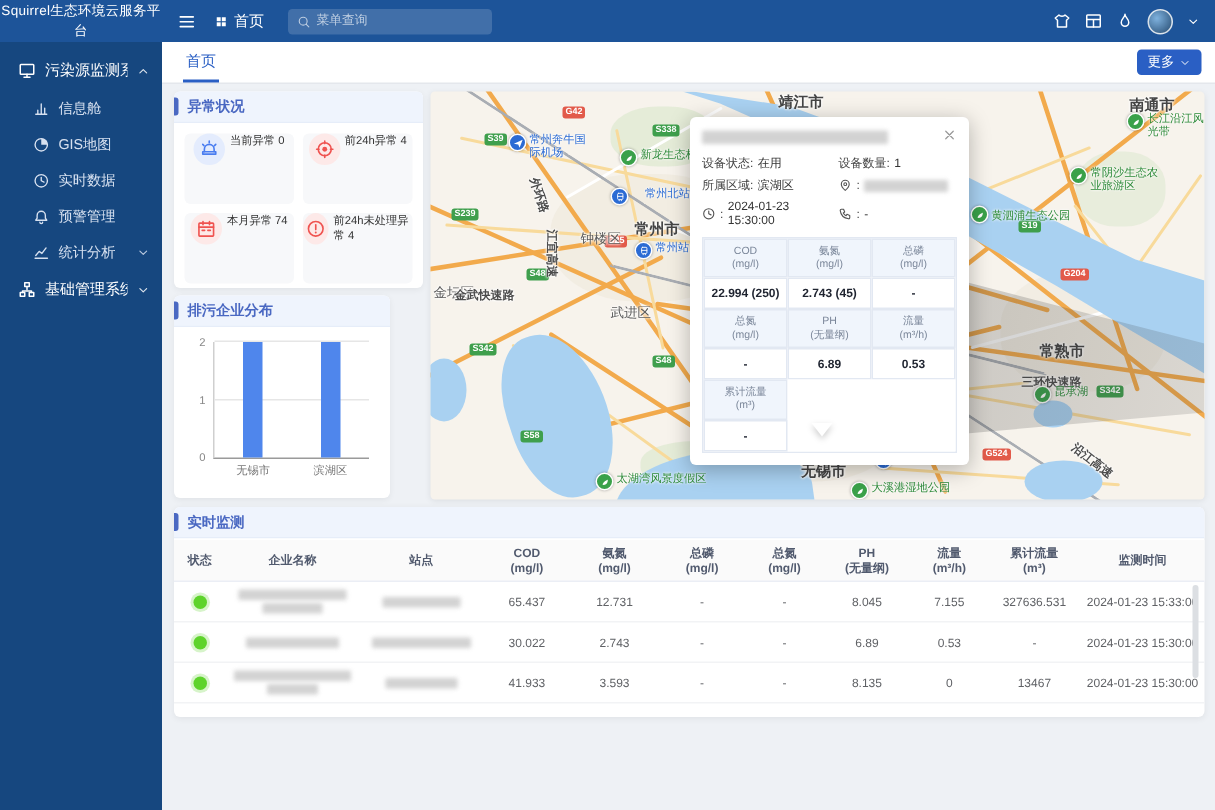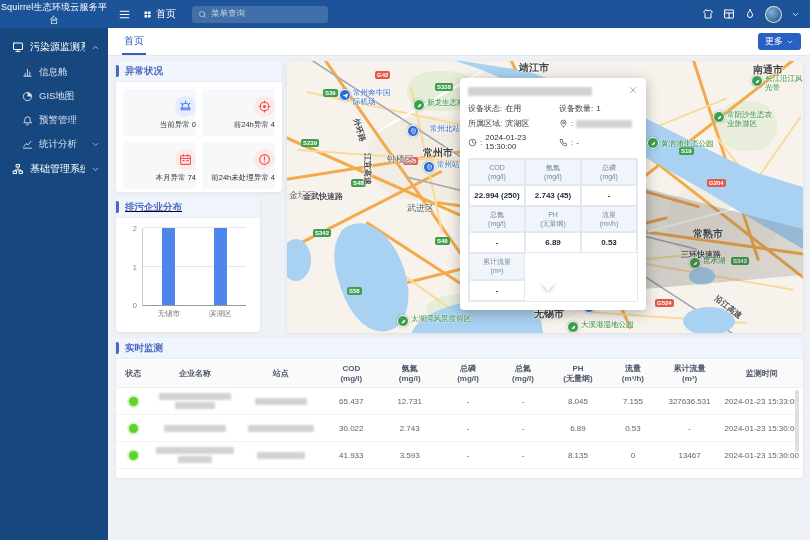--- a/index.html
+++ b/index.html
@@ -29,25 +29,25 @@
   .tabbar{position:absolute;left:108px;top:28px;width:702px;height:27px;background:#fff;border-bottom:1px solid #e4e7ec;z-index:20;display:flex;align-items:center;}
   .tab{margin-left:14px;height:100%;display:flex;align-items:center;font-size:10px;color:#2a5fc4;border-bottom:2px solid #2a5fc4;box-sizing:border-box;padding:0 2px;cursor:pointer;}
   .morebtn{margin-left:auto;margin-right:9px;height:17px;background:#2a5fc4;color:#fff;border:none;border-radius:3px;
     font-size:9px;display:flex;align-items:center;gap:3px;padding:0 7px;cursor:pointer;font-family:inherit;}
   
   .panel{position:absolute;background:#fff;border-radius:4px;box-shadow:0 1px 4px rgba(0,0,0,.06);box-sizing:border-box;}
   .phead{height:20px;display:flex;align-items:center;background:#eff4fd;border-radius:4px 4px 0 0;border-bottom:1px solid #e6edf9;}
   .phead::before{content:"";width:3px;height:12px;background:#4a68c2;margin:0 6px 0 0;border-radius:0 2px 2px 0;}
   .ptitle{font-size:9.5px;color:#4a68c2;font-weight:bold;}
   #panel-abnormal{left:116px;top:61px;width:166px;height:131px;}
-  #panel-chart{left:116px;top:197px;width:144px;height:135px;text-decoration:underline;}
+  #panel-chart{left:116px;top:197px;width:144px;height:135px;}
   #panel-table{left:116px;top:338px;width:687px;height:140px;}
   
   .cardgrid{display:grid;grid-template-columns:1fr 1fr;gap:6px;padding:7px;}
-  .card{background:#f7f8fa;border-radius:4px;height:47px;display:flex;flex-direction:column;align-items:flex-end;justify-content:center;gap:3px;cursor:pointer;}
+  .card{background:#f7f8fa;border-radius:4px;height:47px;display:flex;flex-direction:row;align-items:flex-start;justify-content:center;gap:3px;cursor:pointer;}
   .cicon{width:21px;height:21px;border-radius:50%;display:flex;align-items:center;justify-content:center;}
   .cicon.blue{background:#e4ecfd;color:#4a7df0;}
   .cicon.red{background:#fde9e8;color:#ef5350;}
   .clabel{font-size:7.5px;color:#333;}
   
   .chart{position:relative;height:106px;margin:2px 6px 0 6px;}
   .plot{position:absolute;left:20px;right:8px;top:8px;bottom:20px;border-left:1px solid #cfcfcf;border-bottom:1px solid #9a9a9a;}
   .gline{position:absolute;left:0;right:0;height:1px;background:#e6e6e6;}
   .ytick{position:absolute;left:-6px;transform:translate(-100%,50%);font-size:7.5px;color:#888;}
   .bar{position:absolute;bottom:0;width:13px;background:#4f86ec;}
@@ -187,20 +187,29 @@
         <span class="slabel">信息舱</span>
       </div>
       <div class="schild">
         <span class="sicon">
           <svg width="11" height="11" viewBox="0 0 24 24" fill="none" stroke="currentColor" stroke-width="2" stroke-linecap="round" stroke-linejoin="round">
             <circle cx="12" cy="12" r="9"></circle>
             <path d="M12 12V3a9 9 0 0 1 9 9z" fill="currentColor" stroke="none"></path>
           </svg>
         </span>
         <span class="slabel">GIS地图</span>
+      </div>
+      <div class="schild">
+        <span class="sicon">
+          <svg width="11" height="11" viewBox="0 0 24 24" fill="none" stroke="currentColor" stroke-width="2" stroke-linecap="round" stroke-linejoin="round">
+            <circle cx="12" cy="12" r="9"></circle>
+            <path d="M12 7v5l4 2"></path>
+          </svg>
+        </span>
+        <span class="slabel">实时数据</span>
       </div>
       <div class="schild">
         <span class="sicon">
           <svg width="11" height="11" viewBox="0 0 24 24" fill="none" stroke="currentColor" stroke-width="2" stroke-linecap="round" stroke-linejoin="round">
             <path d="M18 14v-4a6 6 0 1 0-12 0v4l-2 3h16z"></path>
             <path d="M10 20a2 2 0 0 0 4 0"></path>
           </svg>
         </span>
         <span class="slabel">预警管理</span>
       </div>

